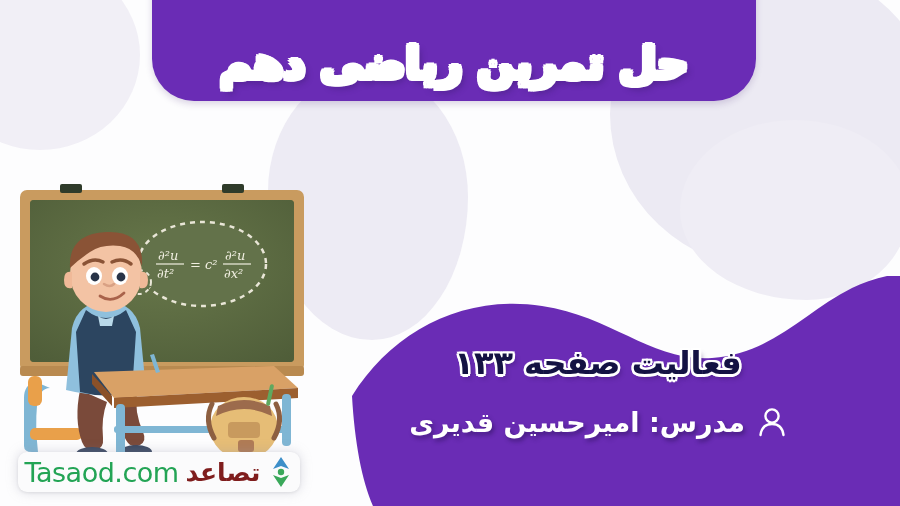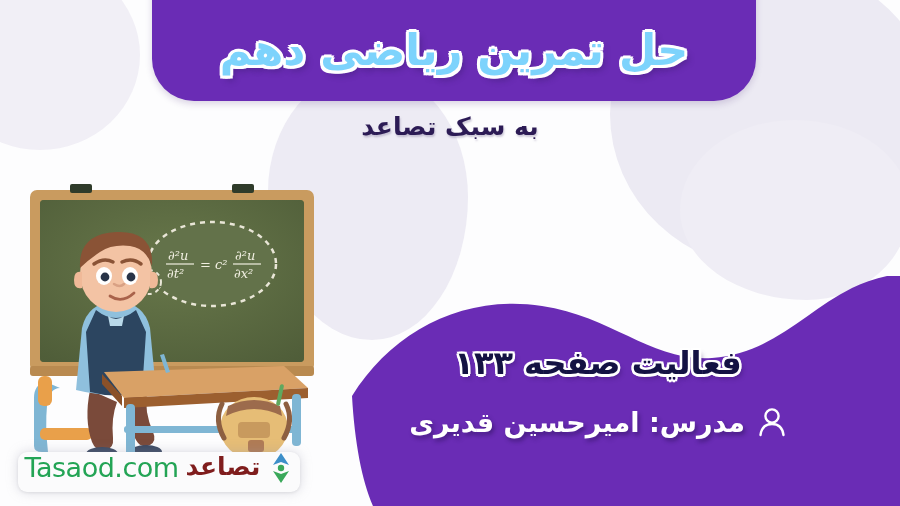--- a/index.html
+++ b/index.html
@@ -47,23 +47,23 @@
     position:absolute;left:152px;top:-16px;width:604px;height:117px;
     background:#6a2cb5;
     border-radius:0 0 42px 42px;
     display:flex;align-items:flex-end;justify-content:center;
     box-shadow:0 3px 7px rgba(60,30,110,.18);
   }
   .title-text{
     direction:rtl;
     font-family:"DejaVu Sans", sans-serif;
     font-size:43px;font-weight:bold;
-    color:#7dd3fc;
+    color:#ffffff;
     letter-spacing:1px;
-    padding-bottom:26px;
+    padding-bottom:13px;
     text-shadow:
       -2.5px -2.5px 0 #fff, 2.5px -2.5px 0 #fff,
       -2.5px 2.5px 0 #fff, 2.5px 2.5px 0 #fff,
       -3px 0 0 #fff, 3px 0 0 #fff, 0 -3px 0 #fff, 0 3px 0 #fff,
       4px 5px 6px rgba(40,20,80,.35);
     white-space:nowrap;
   }
 
   .subtitle{
     position:absolute;left:0;right:0;top:112px;
@@ -97,29 +97,29 @@
     text-shadow:2px 3px 4px rgba(30,10,70,.45);
     white-space:nowrap;
   }
   .person-icon{width:30px;height:32px;flex:0 0 auto;}
 
   
   .logo-pill{
     position:absolute;left:18px;top:452px;width:282px;height:40px;
     background:#fbfbfc;border-radius:9px;
     box-shadow:0 0 12px rgba(150,150,170,.35), 0 1px 3px rgba(0,0,0,.08);
-    display:flex;justify-content:center;gap:7px;
+    display:flex;align-items:center;justify-content:center;gap:7px;
     padding:0 10px;box-sizing:border-box;
   }
   .logo-en{font-size:27px;color:#23a455;letter-spacing:-.5px;font-weight:400;}
   .logo-fa{font-size:25px;color:#7f1d1d;direction:rtl;font-weight:bold;letter-spacing:-1px;}
   .logo-mark{width:26px;height:32px;flex:0 0 auto;}
 
   
-  .illo{position:absolute;left:16px;top:176px;width:310px;height:290px;}
+  .illo{position:absolute;left:6px;top:176px;width:310px;height:290px;}
 </style>
 </head>
 <body>
 
 <div class="slide">
 
   <div class="blob-lav-left"></div>
   <div class="blob-lav-1"></div>
   <div class="blob-lav-2"></div>
   <div class="blob-lav-3"></div>
@@ -207,21 +207,20 @@
       <path d="M206,228 q-8,16 2,34" stroke="#8d5f41" stroke-width="5" fill="none" stroke-linecap="round"></path>
       <path d="M270,228 q8,16 -2,34" stroke="#8d5f41" stroke-width="5" fill="none" stroke-linecap="round"></path>
       <rect x="262" y="208" width="4" height="22" rx="2" fill="#5fa85f" transform="rotate(12 264 219)"></rect>
     </svg>
   </div>
 
   <div class="title-banner">
     <div class="title-text">حل تمرین ریاضی دهم</div>
   </div>
 
-  <div class="subtitle">به سبک تصاعد</div>
 
   <div class="activity-line">فعالیت صفحه ۱۳۳</div>
 
   <div class="teacher-line">
     <span class="person-icon">
       <svg width="30" height="32" viewBox="0 0 30 32" xmlns="http://www.w3.org/2000/svg">
         <circle cx="15" cy="10" r="6.6" fill="none" stroke="#ffffff" stroke-width="2.4"></circle>
         <path d="M3.5,29 q1.5,-11 11.5,-11 q10,0 11.5,11" fill="none" stroke="#ffffff" stroke-width="2.4" stroke-linecap="round"></path>
       </svg>
     </span>

